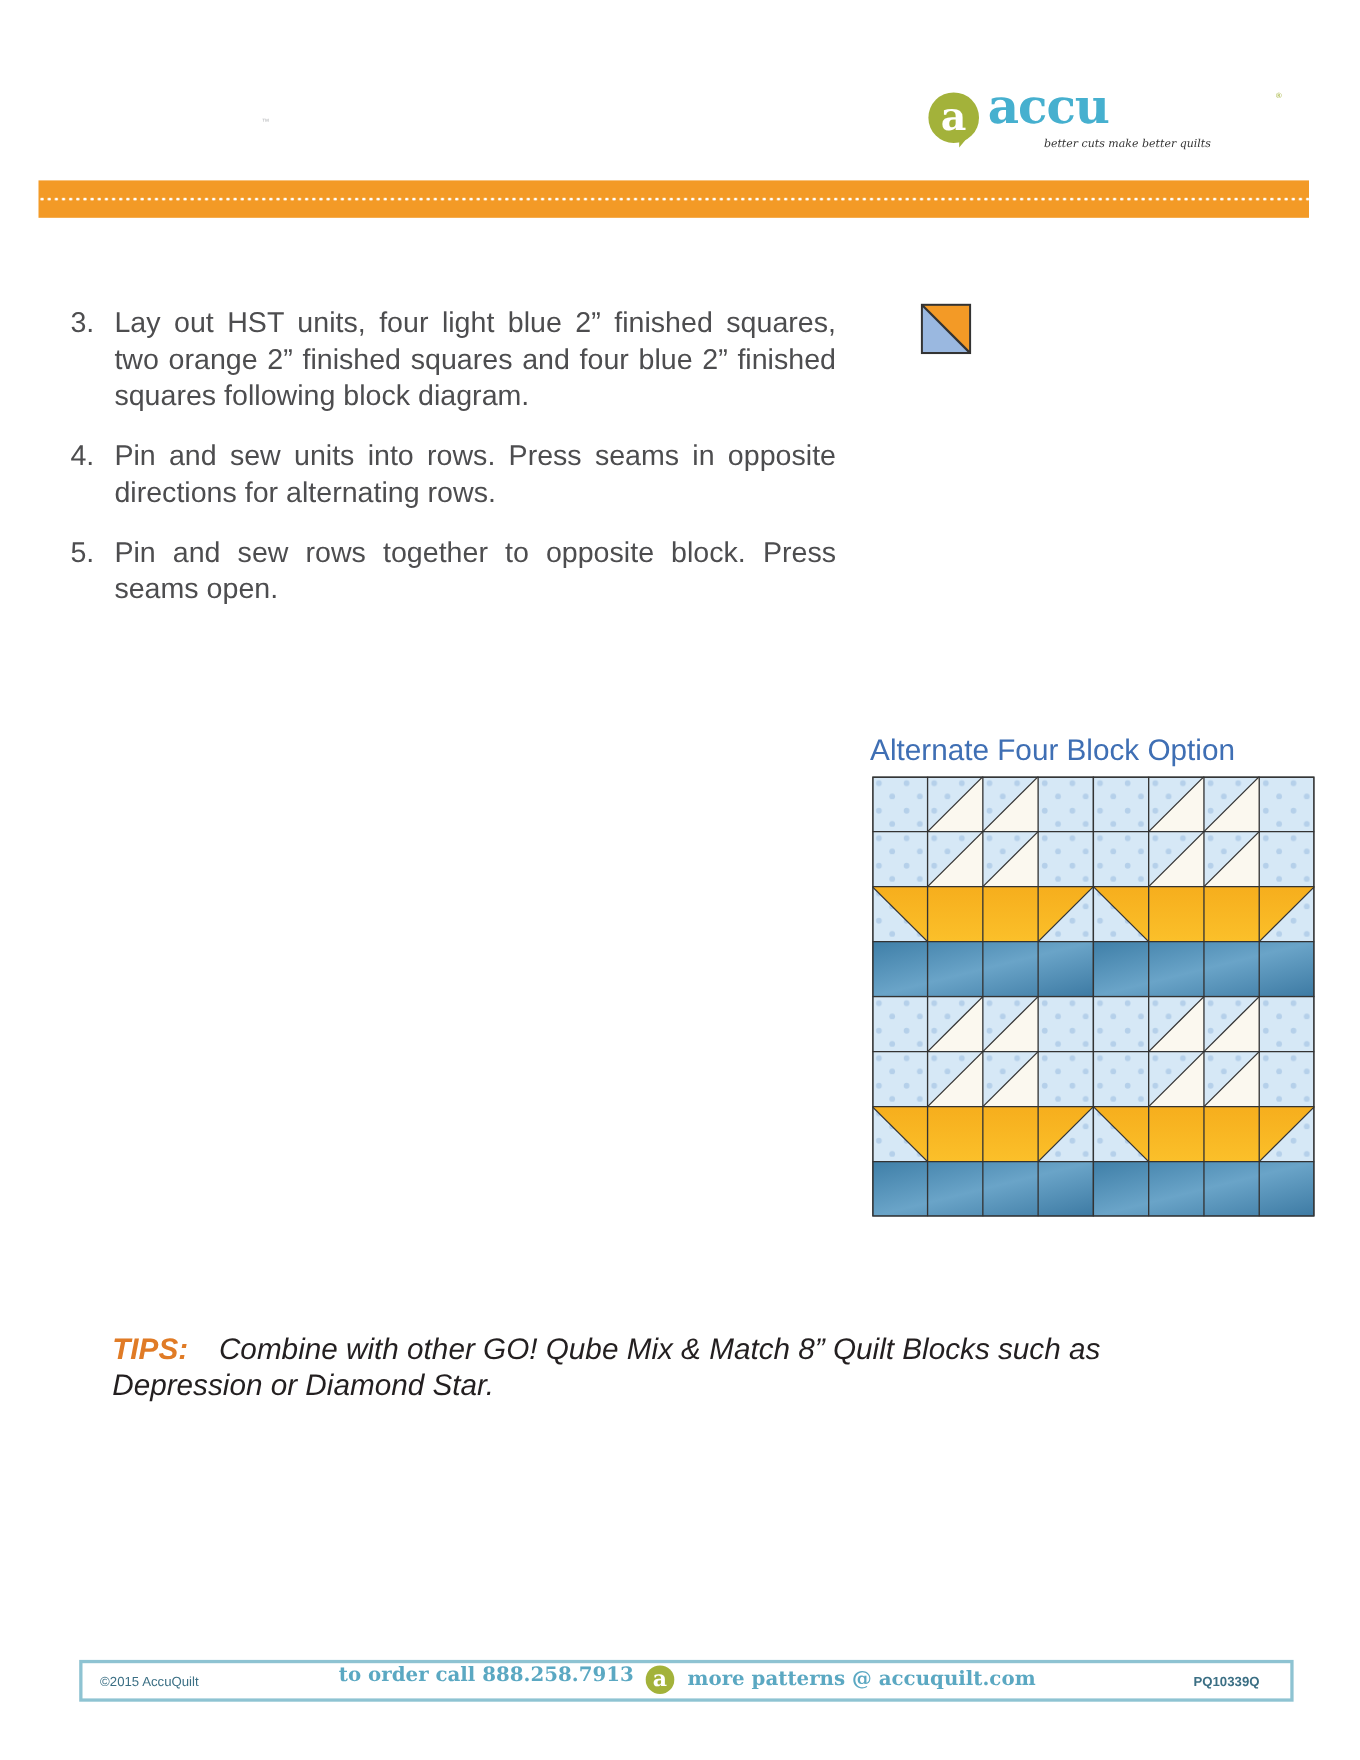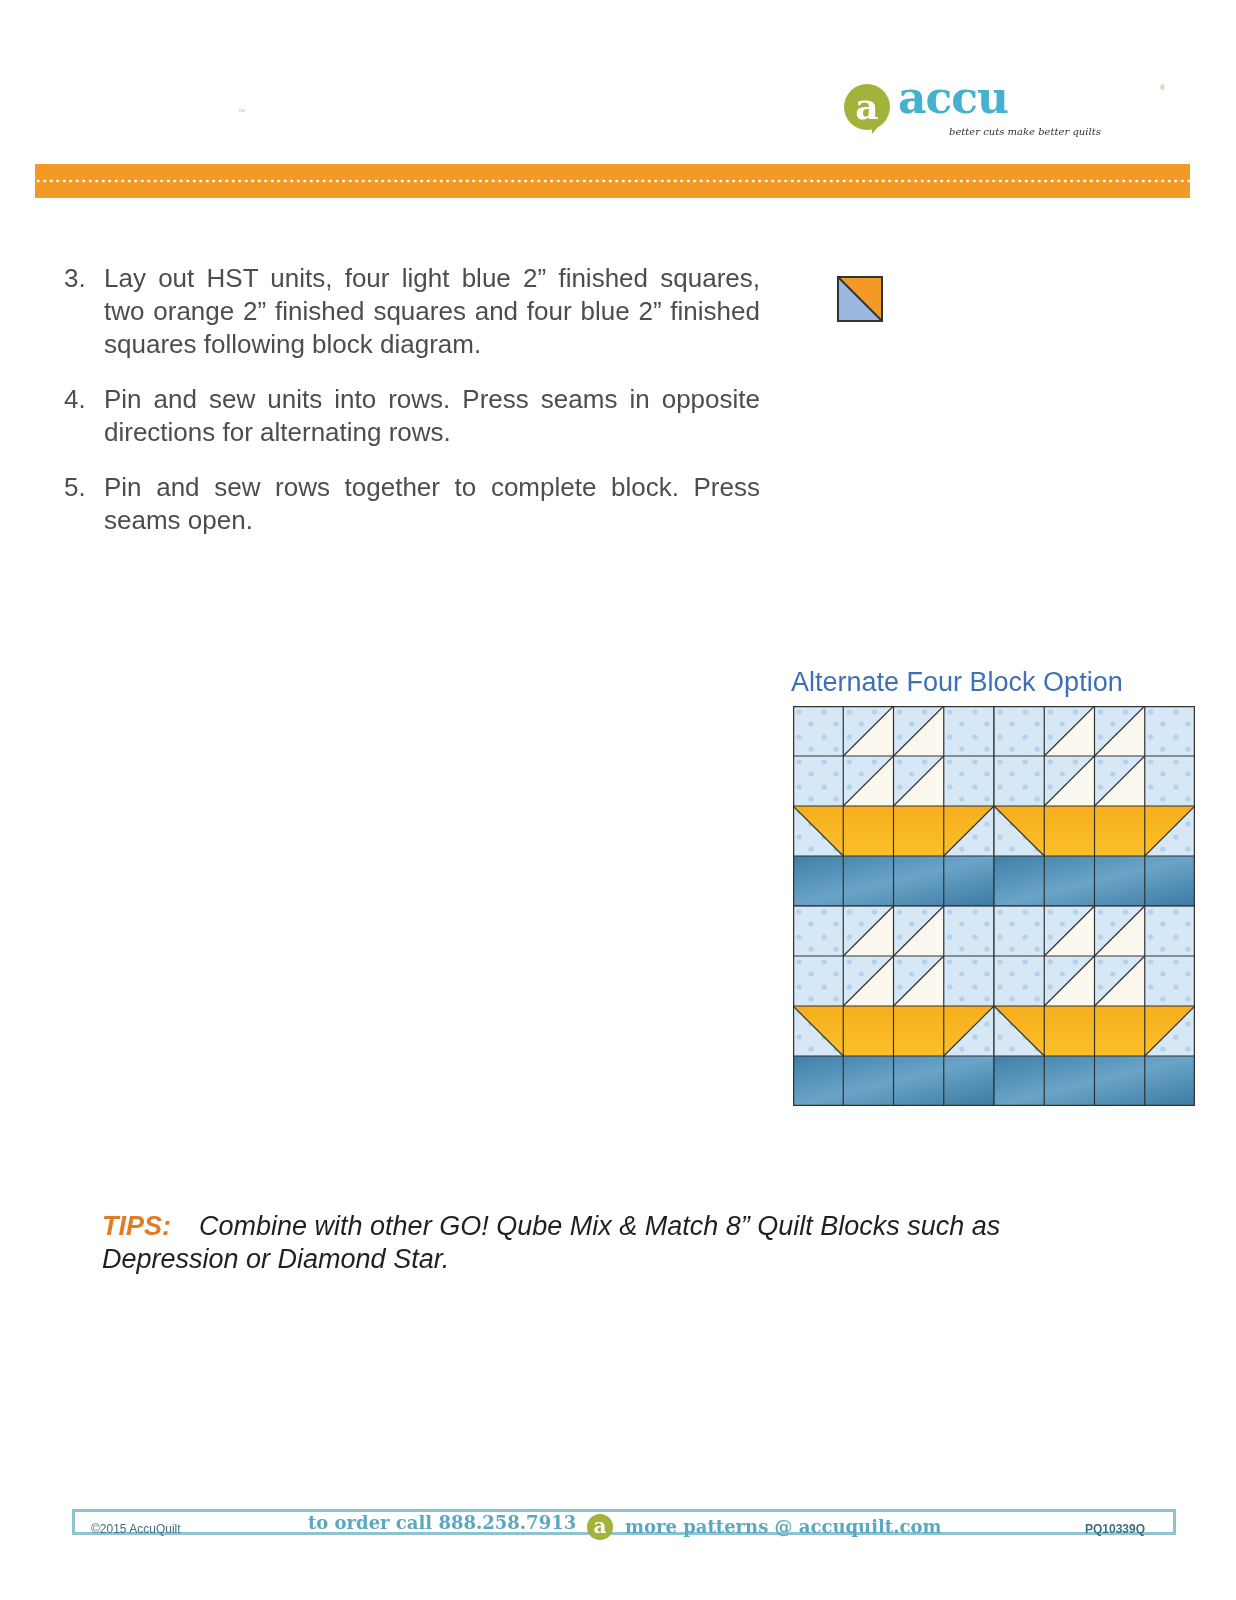--- a/index.html
+++ b/index.html
@@ -21,34 +21,34 @@
 
   .orange-band { position: absolute; left: 35px; top: 164px; width: 1155px; height: 34px; background: #f39a26; }
   .orange-band .dots { position: absolute; left: 0; right: 0; top: 15px; height: 4px;
     background-image: radial-gradient(circle, #ffffff 1.3px, transparent 1.6px);
     background-size: 6.5px 4px; background-repeat: repeat-x; }
 
   
   .steps { position: absolute; left: 64px; top: 262px; width: 696px; margin: 0; padding: 0; list-style: none; color: #4d4d4f; font-family: "Liberation Sans", sans-serif; font-size: 26px; line-height: 33px; }
   .steps li { position: relative; padding-left: 40px; text-align: justify; margin-bottom: 22px; }
   .steps li .num { position: absolute; left: 0; top: 0; }
-  .steps li .txt { display: block; }
+  .steps li .txt { display: block; margin-top: 15px; }
 
   .hst-icon { position: absolute; left: 837px; top: 276px; width: 46px; height: 46px; }
 
   
   .alt-title { position: absolute; left: 791px; top: 667px; font-family: "Liberation Sans", sans-serif; font-size: 27px; color: #3f6fb4; white-space: nowrap; }
   .quilt { position: absolute; left: 793px; top: 706px; width: 402px; height: 400px; }
 
   
   .tips { position: absolute; left: 102px; top: 1210px; width: 960px; font-family: "Liberation Sans", sans-serif; font-style: italic; font-size: 27px; line-height: 33px; color: #231f20; }
   .tips .tips-label { color: #e07b26; font-weight: bold; margin-right: 28px; }
 
   
-  .footer { position: absolute; left: 72px; top: 1509px; width: 1104px; height: 26px; border: 3px solid #8ec3d2; box-sizing: border-box; background: #fff; }
+  .footer { position: absolute; left: 72px; top: 1509px; width: 1104px; height: 38px; border: 3px solid #8ec3d2; box-sizing: border-box; background: #fff; }
   .footer .copy { position: absolute; left: 16px; top: 10px; font-family: "Liberation Sans", sans-serif; font-size: 12px; color: #3b6f84; }
   .footer .order { position: absolute; left: 233px; top: 0; font-family: "DejaVu Serif", serif; font-weight: bold; font-size: 18px; color: #5ba8c2; white-space: nowrap; }
   .footer .a-mini { position: absolute; left: 512px; top: 2px; width: 26px; height: 26px; border-radius: 50%; background: #a3b23a; color: #fff; font-family: "DejaVu Serif", serif; font-weight: bold; font-size: 20px; line-height: 24px; text-align: center; }
   .footer .more { position: absolute; left: 550px; top: 4px; font-family: "DejaVu Serif", serif; font-weight: bold; font-size: 18px; color: #5ba8c2; white-space: nowrap; }
   .footer .code { position: absolute; right: 28px; top: 10px; font-family: "Liberation Sans", sans-serif; font-weight: bold; font-size: 12px; color: #3b6f84; padding-left: 20px; }
 </style>
 </head>
 <body>
 
 <div class="logo-go">
@@ -70,21 +70,21 @@
   <li>
     <span class="num">3.</span>
     <span class="txt">Lay out HST units, four light blue 2” finished squares, two orange 2” finished squares and four blue 2” finished squares following block diagram.</span>
   </li>
   <li>
     <span class="num">4.</span>
     <span class="txt">Pin and sew units into rows.  Press seams in opposite directions for alternating rows.</span>
   </li>
   <li>
     <span class="num">5.</span>
-    <span class="txt">Pin and sew rows together to complete block.  Press seams open.</span>
+    <span class="txt">Pin and sew rows together to opposite block.  Press seams open.</span>
   </li>
 </ol>
 
 <svg class="hst-icon" viewBox="0 0 46 46">
   <polygon points="1,1 45,1 45,45" fill="#f39a26"></polygon>
   <polygon points="1,1 1,45 45,45" fill="#9ab8e0"></polygon>
   <rect x="1" y="1" width="44" height="44" fill="none" stroke="#333" stroke-width="2"></rect>
   <line x1="1" y1="1" x2="45" y2="45" stroke="#333" stroke-width="2"></line>
 </svg>
 

